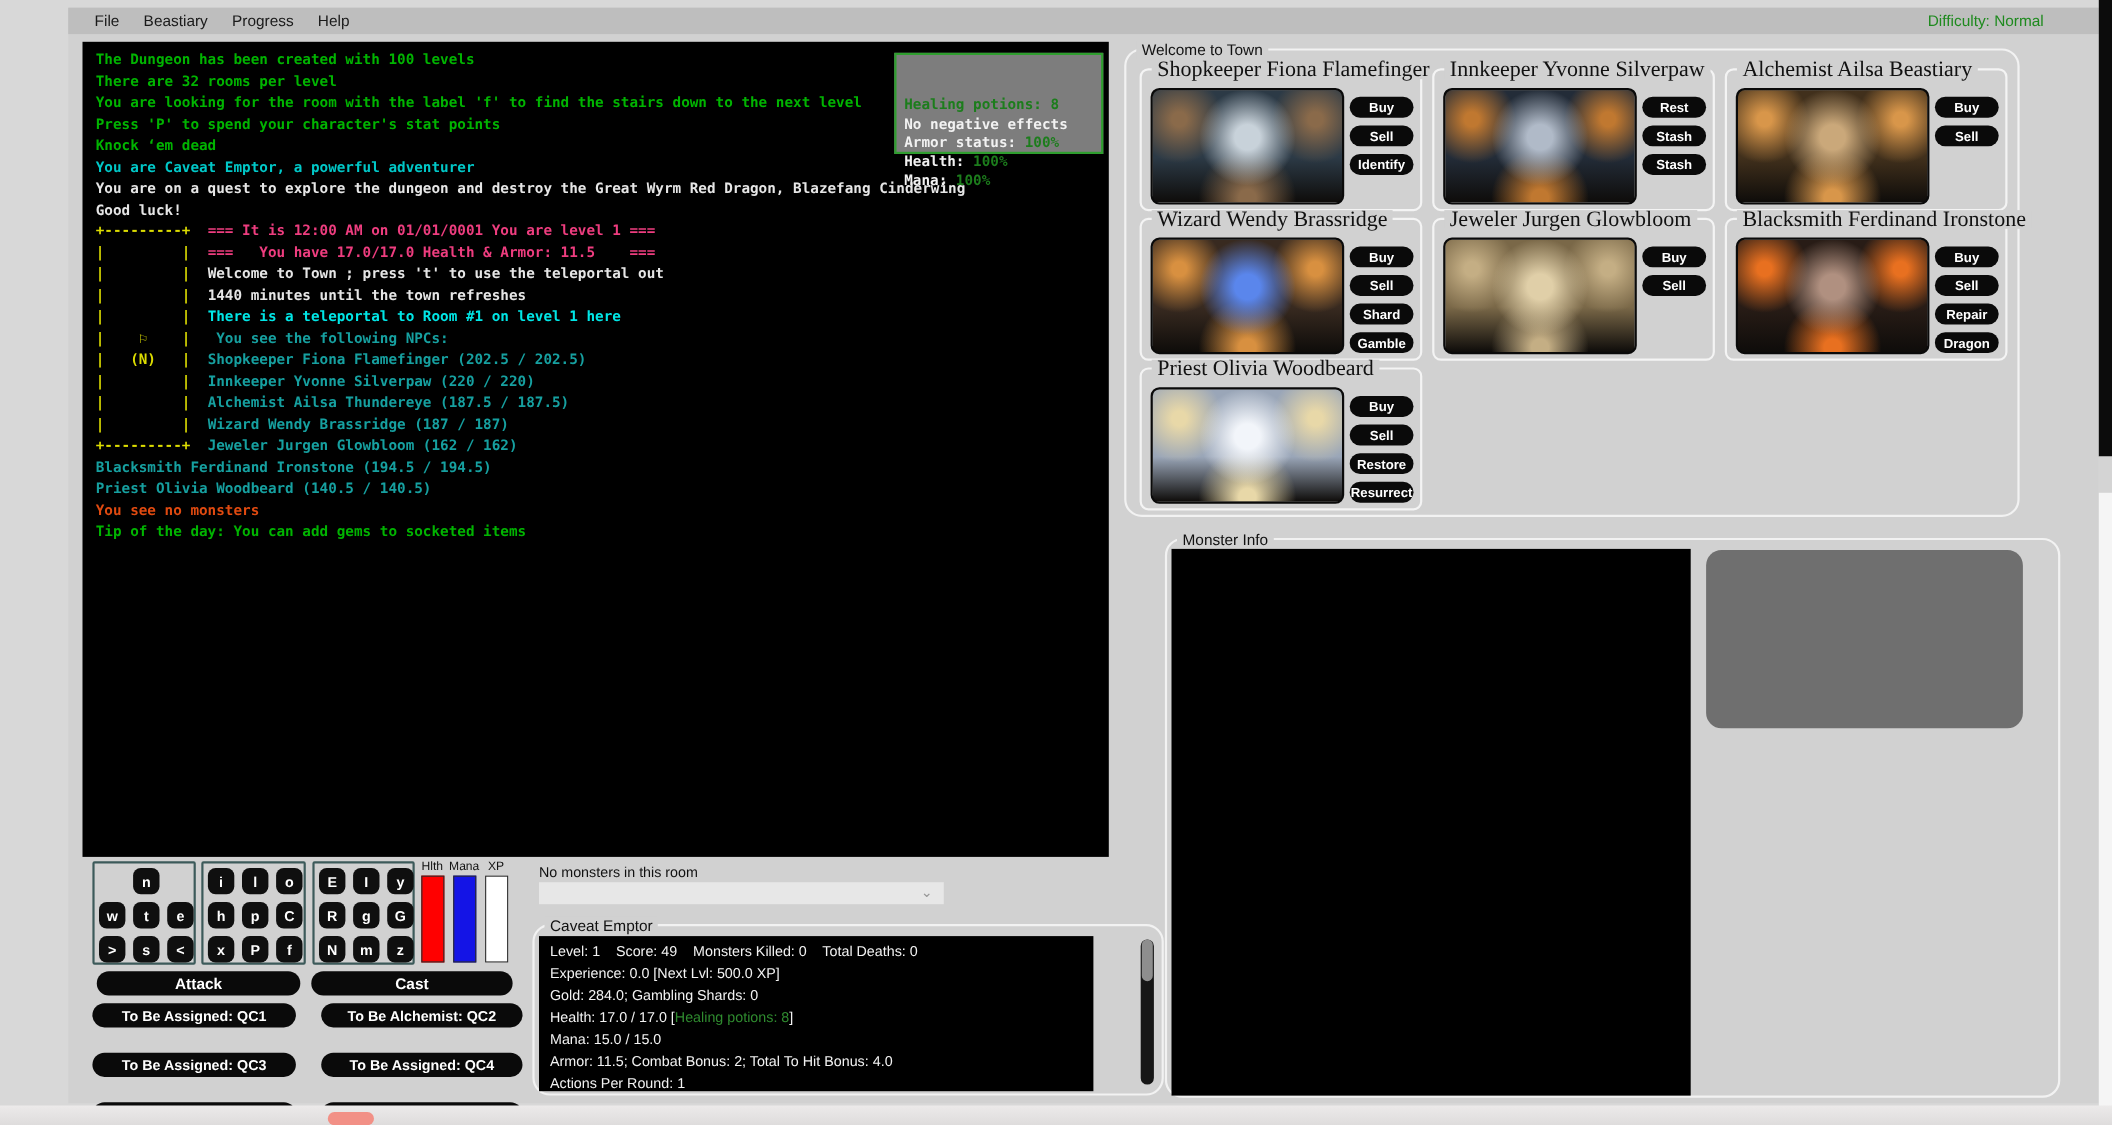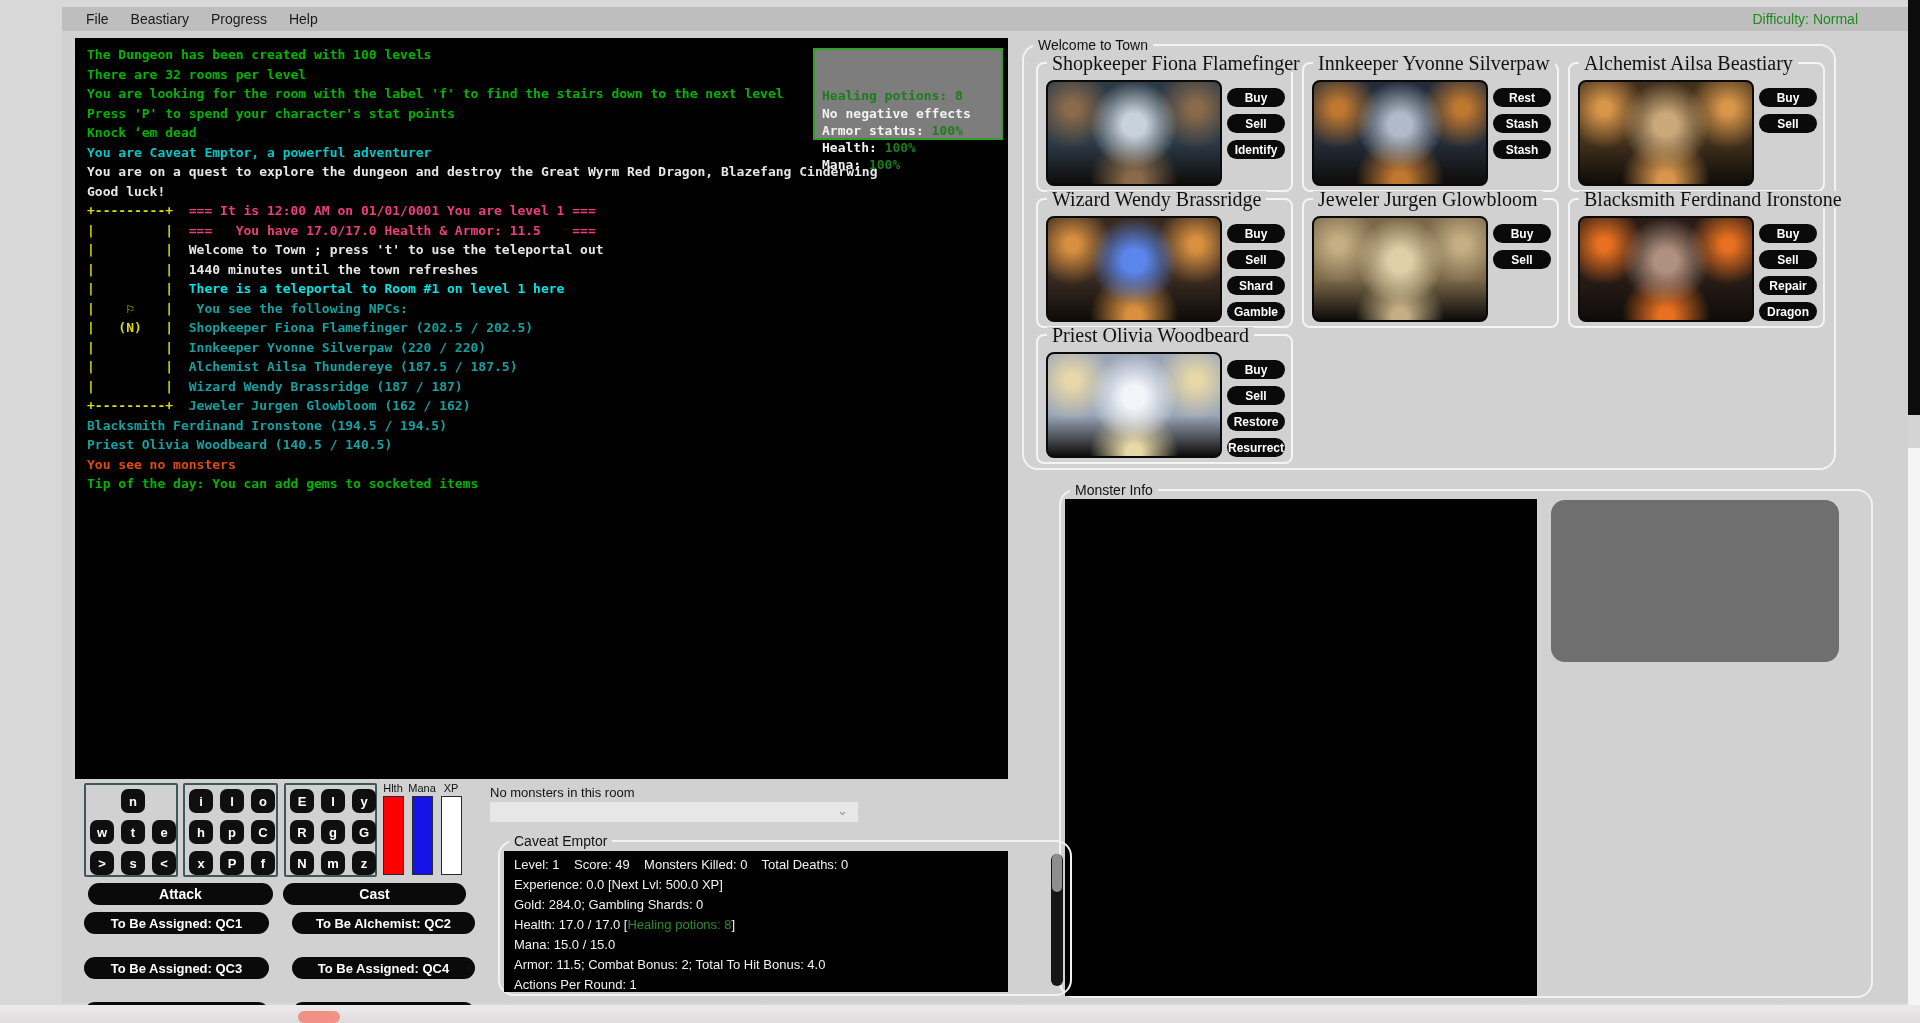--- a/index.html
+++ b/index.html
@@ -231,21 +231,21 @@
       <div class="pill qc-btn">To Be Assigned: QC4</div>
       <div class="pill qc-btn">To Be Assigned: QC5</div>
       <div class="pill qc-btn">To Be Assigned: QC6</div>
     </div>
 
   <div class="mon-label">No monsters in this room</div>
   <div class="dropdown">
     <span class="chev">⌄</span>
   </div>
 
-  <div class="gb" style="left:498px;top:840px;width:574px;height:156px;">
+  <div class="gb" style="left:484px;top:840px;width:574px;height:156px;">
     <div class="gb-title">Caveat Emptor</div>
     <div class="stats-panel"><div class="sline"><span style="color: rgb(242, 242, 242);">Level: 1    Score: 49    Monsters Killed: 0    Total Deaths: 0</span></div><div class="sline"><span style="color: rgb(242, 242, 242);">Experience: 0.0 [Next Lvl: 500.0 XP]</span></div><div class="sline"><span style="color: rgb(242, 242, 242);">Gold: 284.0; Gambling Shards: 0</span></div><div class="sline"><span style="color: rgb(242, 242, 242);">Health: 17.0 / 17.0 [</span><span style="color: rgb(47, 139, 47);">Healing potions: 8</span><span style="color: rgb(242, 242, 242);">]</span></div><div class="sline"><span style="color: rgb(242, 242, 242);">Mana: 15.0 / 15.0</span></div><div class="sline"><span style="color: rgb(242, 242, 242);">Armor: 11.5; Combat Bonus: 2; Total To Hit Bonus: 4.0</span></div><div class="sline"><span style="color: rgb(242, 242, 242);">Actions Per Round: 1</span></div></div>
     <div class="scrollbar" style="right:7px;top:12px;bottom:8px;">
       <div class="thumb"></div>
     </div>
   </div>
 
   <div class="right-black"></div>
   <div class="right-gray"></div>
   <div class="right-light"></div>

